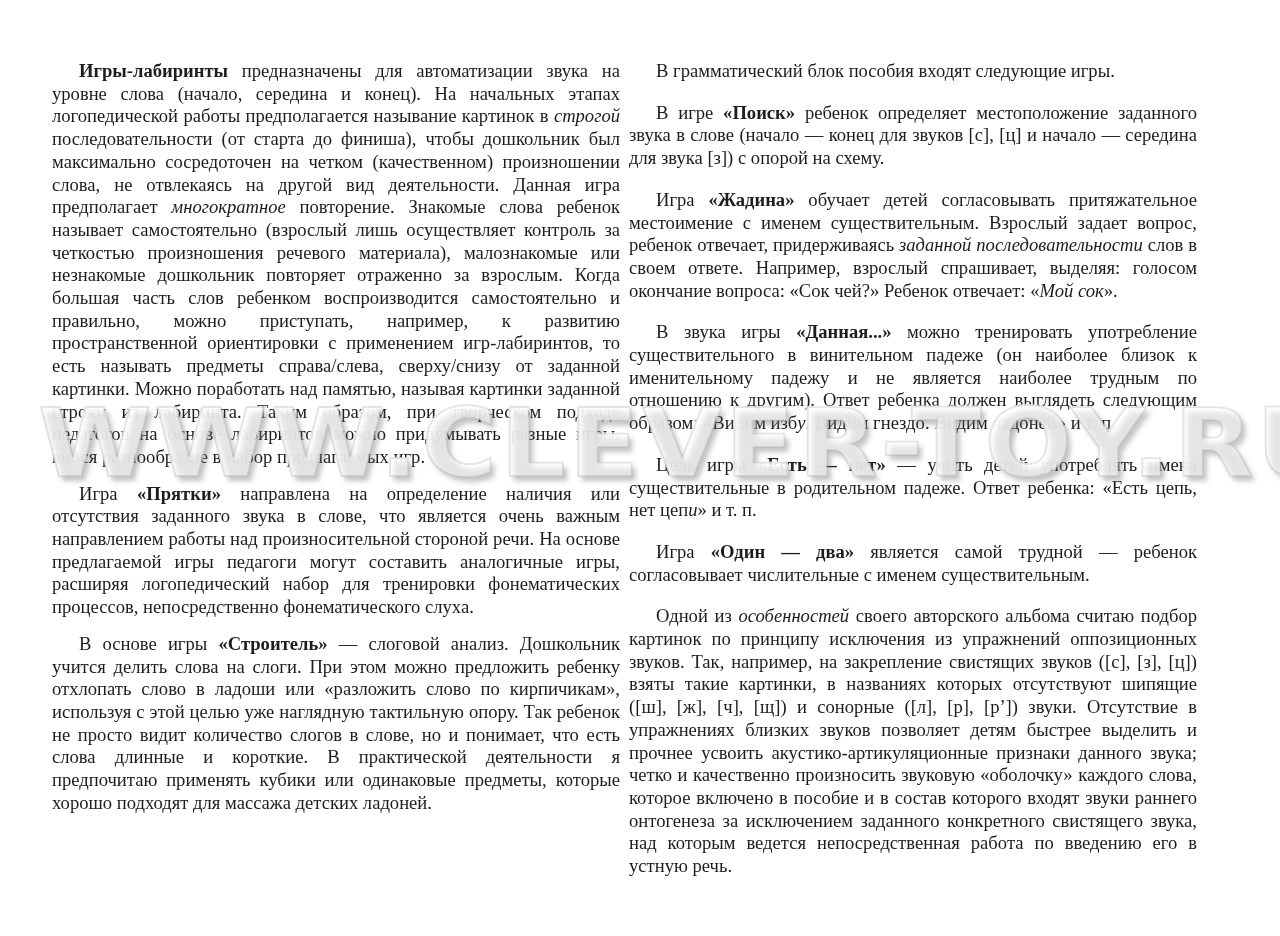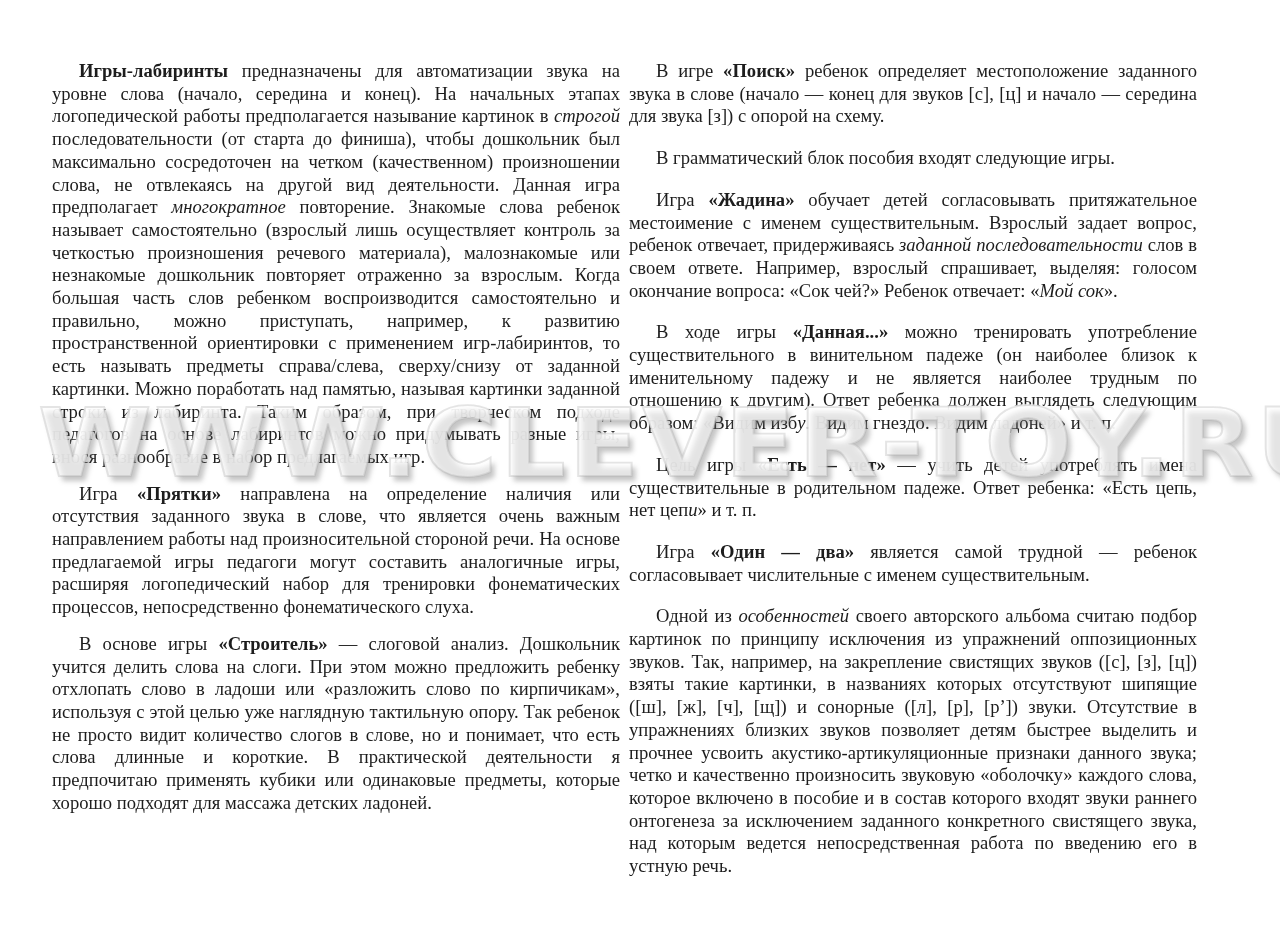--- a/index.html
+++ b/index.html
@@ -66,23 +66,23 @@
 <body>
 
 <div class="sheet">
   <div class="columns">
     <div class="col col-left">
         <p><span class="b">Игры-лабиринты</span><span> предназначены для автоматизации звука на уровне слова (начало, середина и конец). На начальных этапах логопедической работы предполагается называние картинок в </span><span class="i">строгой</span><span> последовательности (от старта до финиша), чтобы дошкольник был максимально сосредоточен на четком (качественном) произношении слова, не отвлекаясь на другой вид деятельности. Данная игра предполагает </span><span class="i">многократное</span><span> повторение. Знакомые слова ребенок называет самостоятельно (взрослый лишь осуществляет контроль за четкостью произношения речевого материала), малознакомые или незнакомые дошкольник повторяет отраженно за взрослым. Когда большая часть слов ребенком воспроизводится самостоятельно и правильно, можно приступать, например, к развитию пространственной ориентировки с применением игр-лабиринтов, то есть называть предметы справа/слева, сверху/снизу от заданной картинки. Можно поработать над памятью, называя картинки заданной строки из лабиринта. Таким образом, при творческом подходе педагогов на основе лабиринтов можно придумывать разные игры, внося разнообразие в набор предлагаемых игр.</span></p>
         <p><span>Игра </span><span class="b">«Прятки»</span><span> направлена на определение наличия или отсутствия заданного звука в слове, что является очень важным направлением работы над произносительной стороной речи. На основе предлагаемой игры педагоги могут составить аналогичные игры, расширяя логопедический набор для тренировки фонематических процессов, непосредственно фонематического слуха.</span></p>
         <p><span>В основе игры </span><span class="b">«Строитель»</span><span> — слоговой анализ. Дошкольник учится делить слова на слоги. При этом можно предложить ребенку отхлопать слово в ладоши или «разложить слово по кирпичикам», используя с этой целью уже наглядную тактильную опору. Так ребенок не просто видит количество слогов в слове, но и понимает, что есть слова длинные и короткие. В практической деятельности я предпочитаю применять кубики или одинаковые предметы, которые хорошо подходят для массажа детских ладоней.</span></p>
       </div>
     <div class="col col-right">
+        <p><span>В грамматический блок пособия входят следующие игры.</span></p>
         <p><span>В игре </span><span class="b">«Поиск»</span><span> ребенок определяет местоположение заданного звука в слове (начало — конец для звуков [с], [ц] и начало — середина для звука [з]) с опорой на схему.</span></p>
-        <p><span>В грамматический блок пособия входят следующие игры.</span></p>
         <p><span>Игра </span><span class="b">«Жадина»</span><span> обучает детей согласовывать притяжательное местоимение с именем существительным. Взрослый задает вопрос, ребенок отвечает, придерживаясь </span><span class="i">заданной последовательности</span><span> слов в своем ответе. Например, взрослый спрашивает, выделяя: голосом окончание вопроса: «Сок чей?» Ребенок отвечает: «</span><span class="i">Мой сок</span><span>».</span></p>
-        <p><span>В ходе игры </span><span class="b">«Данная...»</span><span> можно тренировать употребление существительного в винительном падеже (он наиболее близок к именительному падежу и не является наиболее трудным по отношению к другим). Ответ ребенка должен выглядеть следующим образом: «Видим изб</span><span class="i">у</span><span>. Видим гнездо. Видим ладоней» и т. п.</span></p>
+        <p><span>В звука игры </span><span class="b">«Данная...»</span><span> можно тренировать употребление существительного в винительном падеже (он наиболее близок к именительному падежу и не является наиболее трудным по отношению к другим). Ответ ребенка должен выглядеть следующим образом: «Видим изб</span><span class="i">у</span><span>. Видим гнездо. Видим ладоней» и т. п.</span></p>
         <p><span>Цель игры </span><span class="b">«Есть — нет»</span><span> — учить детей употреблять имена существительные в родительном падеже. Ответ ребенка: «Есть цепь, нет цеп</span><span class="i">и</span><span>» и т. п.</span></p>
         <p><span>Игра </span><span class="b">«Один — два»</span><span> является самой трудной — ребенок согласовывает числительные с именем существительным.</span></p>
         <p><span>Одной из </span><span class="i">особенностей</span><span> своего авторского альбома считаю подбор картинок по принципу исключения из упражнений оппозиционных звуков. Так, например, на закрепление свистящих звуков ([с], [з], [ц]) взяты такие картинки, в названиях которых отсутствуют шипящие ([ш], [ж], [ч], [щ]) и сонорные ([л], [р], [р’]) звуки. Отсутствие в упражнениях близких звуков позволяет детям быстрее выделить и прочнее усвоить акустико-артикуляционные признаки данного звука; четко и качественно произносить звуковую «оболочку» каждого слова, которое включено в пособие и в состав которого входят звуки раннего онтогенеза за исключением заданного конкретного свистящего звука, над которым ведется непосредственная работа по введению его в устную речь.</span></p>
       </div>
   </div>
   <div class="watermark">WWW.CLEVER-TOY.RU</div>
 </div>
 
 </body></html>

